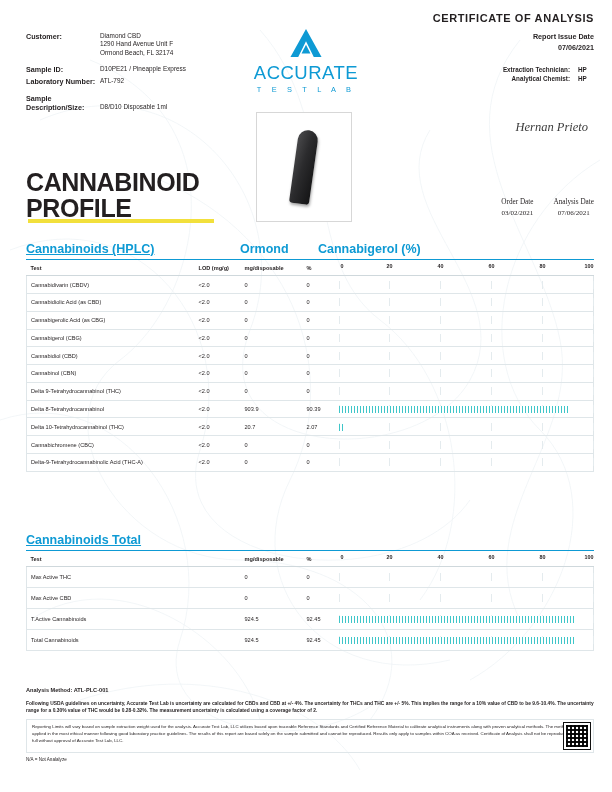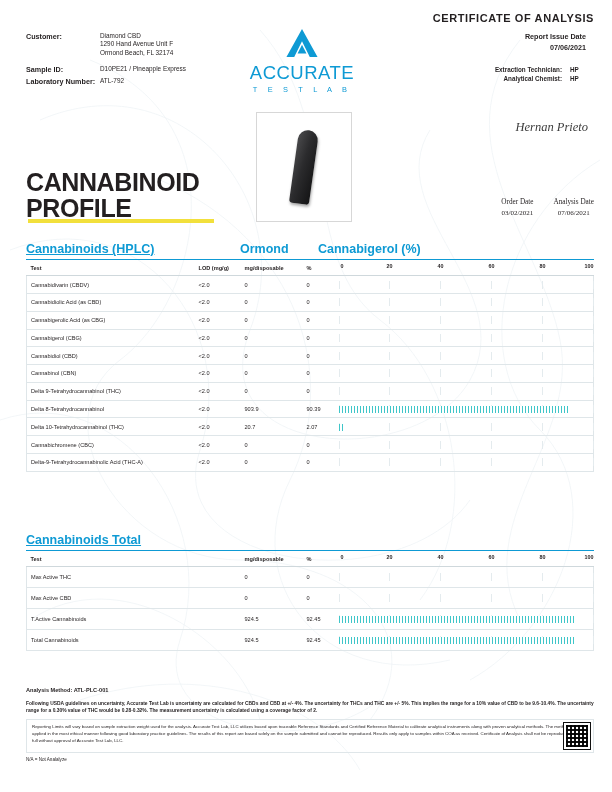--- a/index.html
+++ b/index.html
@@ -26,21 +26,21 @@
   }
   .content { position: relative; z-index: 2; }
 
   
   .coa-title {
     position: absolute; right: 18px; top: 12px;
     font-size: 11px; letter-spacing: .6px; font-weight: bold;
     color: #231f20;
   }
   .hdr {
-    position: absolute; left: 0; right: 8px; top: 30px; height: 78px;
+    position: absolute; left: 0; right: 0; top: 30px; height: 78px;
   }
   .lbl { font-size: 7.2px; font-weight: bold; }
   .val { font-size: 6.4px; }
   .hdr-left { position:absolute; left: 26px; top: 2px; width: 250px; }
   .row { display: flex; align-items: flex-start; margin-bottom: 3px; }
   .row .lbl { width: 74px; flex: 0 0 74px; line-height: 1.25; }
   .row .val { line-height: 1.25; }
   .addr div { line-height: 1.3; }
 
   .logo-wrap {
@@ -207,20 +207,27 @@
           </div>
         </div>
         <div class="row" style="margin-top:8px;">
           <div class="lbl">Sample ID:</div>
           <div class="val">D10PE21 / Pineapple Express</div>
         </div>
         <div class="row">
           <div class="lbl">Laboratory Number:</div>
           <div class="val">ATL-792</div>
         </div>
+        <div class="row" style="margin-top:8px;">
+          <div class="lbl">
+            <div>Sample</div>
+            <div>Description/Size:</div>
+          </div>
+          <div class="val" style="padding-top:9px;">D8/D10 Disposable 1ml</div>
+        </div>
       </div>
 
       <div class="logo-wrap">
         <svg class="logo-mark" viewBox="0 0 60 54">
           <path d="M30 2 L58 52 L44 52 L30 24 L16 52 L2 52 Z" fill="#0e9ad4"></path>
           <path d="M30 30 L38 46 L22 46 Z" fill="#0e9ad4"></path>
         </svg>
         <div class="logo-word">ACCURATE</div>
         <div class="logo-sub">T E S T   L A B</div>
       </div>

